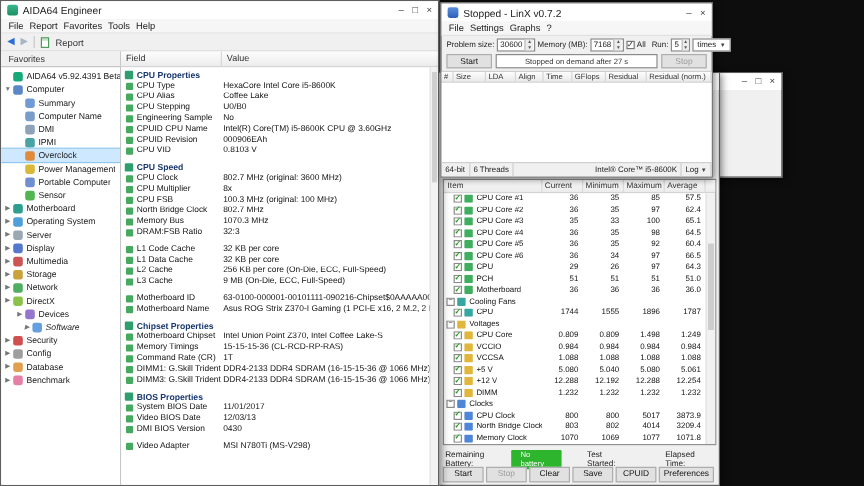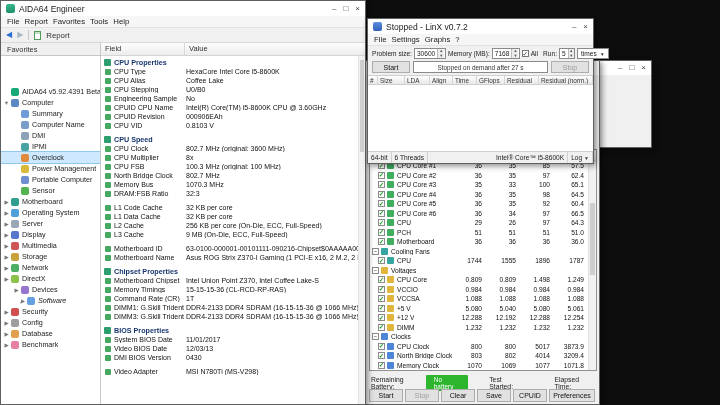--- a/index.html
+++ b/index.html
@@ -25,21 +25,21 @@
   #aida-win { left:0; top:0; width:366px; height:405px; z-index:4; display:flex; flex-direction:column; }
   #aida-win .titlebar { flex:none; }
   .toolbar { height:15px; flex:none; display:flex; align-items:center; gap:5px; padding:0 5px; font-size:7.8px; border-bottom:1px solid #d8d8d8; background:#f0f0f0; color:#333; }
   .tb-arrow { font-size:8px; line-height:1; }
   .tb-back { color:#2a6fd1; } .tb-fwd { color:#a9b6c4; }
   .tb-sep { width:1px; height:10px; background:#c9c9c9; }
   .tb-report-ic { width:7px; height:9px; background:#fff; border:1px solid #4d9a59; box-shadow:inset 0 2px 0 #bfe3c4; flex:none; }
   .aida-body { flex:1; display:flex; min-height:0; }
   .sidebar { width:100px; flex:none; display:flex; flex-direction:column; border-right:1px solid #c6c6c6; background:#fff; }
   .side-tab { height:13px; flex:none; background:#f0f0f0; border-bottom:1px solid #c6c6c6; font-size:7.4px; display:flex; align-items:center; padding:0 6px; color:#333; }
-  .tree { flex:1; padding-top:2px; overflow:hidden;margin-top:28px; }
+  .tree { flex:1; padding-top:2px; overflow:hidden; }
   .tree-item { height:11px; display:flex; align-items:center; font-size:7.2px; color:#222; white-space:nowrap; overflow:hidden; }
   .tree-item.selected { background:#cde8ff; outline:1px solid #8fc7ef; }
   .texp { width:7px; font-size:5.5px; color:#777; text-align:center; flex:none; }
   .ticon { width:8px; height:8px; border-radius:2px; margin:0 3px 0 1px; flex:none; }
   .tlabel { overflow:hidden; }
   .aida-main { flex:1; display:flex; flex-direction:column; background:#fff; position:relative; min-width:0; }
   .cols { height:13px; flex:none; display:flex; background:linear-gradient(#fdfdfd,#ececec); border-bottom:1px solid #d4d4d4; font-size:7.5px; color:#333; }
   .col-f { width:84px; padding:1px 4px; border-right:1px solid #d8d8d8; }
   .col-v { flex:1; padding:1px 4px; }
   .rows { flex:1; overflow:hidden; padding-top:2px; }
@@ -48,21 +48,21 @@
   .sec-title { font-size:7.2px; font-weight:bold; color:#17366e; white-space:nowrap; }
   .field-row { height:9px; display:flex; align-items:center; }
   .f-icon { width:6px; height:6px; border-radius:1px; background:#46a95f; margin:0 3px 0 4px; flex:none; }
   .f-name { width:70px; font-size:7px; white-space:nowrap; overflow:hidden; flex:none; }
   .f-value { flex:1; font-size:7px; white-space:nowrap; overflow:hidden; padding:0 9px 0 2px; }
   .spacer { height:5px; }
   .vscroll { position:absolute; right:0; top:13px; bottom:0; width:7px; background:#f2f2f2; border-left:1px solid #e2e2e2; }
   .vthumb { position:absolute; left:1px; right:1px; top:4px; height:92px; background:#cfcfcf; }
 
   
-  #linx-win { left:367px; top:18px; width:227px; height:146px; z-index:6; display:flex; flex-direction:column; }
+  #linx-win { left:367px; top:2px; width:227px; height:146px; z-index:6; display:flex; flex-direction:column; }
   .linx-ctl { padding:2px 4px 1px; display:flex; align-items:center; gap:2px; font-size:6.6px; color:#222; white-space:nowrap; }
   .spin { display:flex; align-items:stretch; height:11px; background:#fff; border:1px solid #8a8a8a; flex:none; }
   .spin-v { padding:0 2px; display:flex; align-items:center; font-size:6.6px; }
   .spin-a { width:7px; display:flex; flex-direction:column; border-left:1px solid #bbb; background:#ececec; }
   .spin-a span { flex:1; font-size:4px; line-height:4px; text-align:center; color:#555; }
   .cbx { width:7px; height:7px; background:#fff; border:1px solid #777; font-size:6.5px; line-height:6px; color:#222; display:flex; align-items:center; justify-content:center; flex:none; }
   .dd { display:flex; align-items:center; height:11px; background:#fff; border:1px solid #8a8a8a; padding:0 3px; gap:3px; flex:none; }
   .ddar { font-size:5px; color:#444; }
   .linx-run { padding:1px 4px 2px; display:flex; align-items:center; gap:3px; }
   #linx-start, #linx-stop { width:38px; height:12px; flex:none; }

